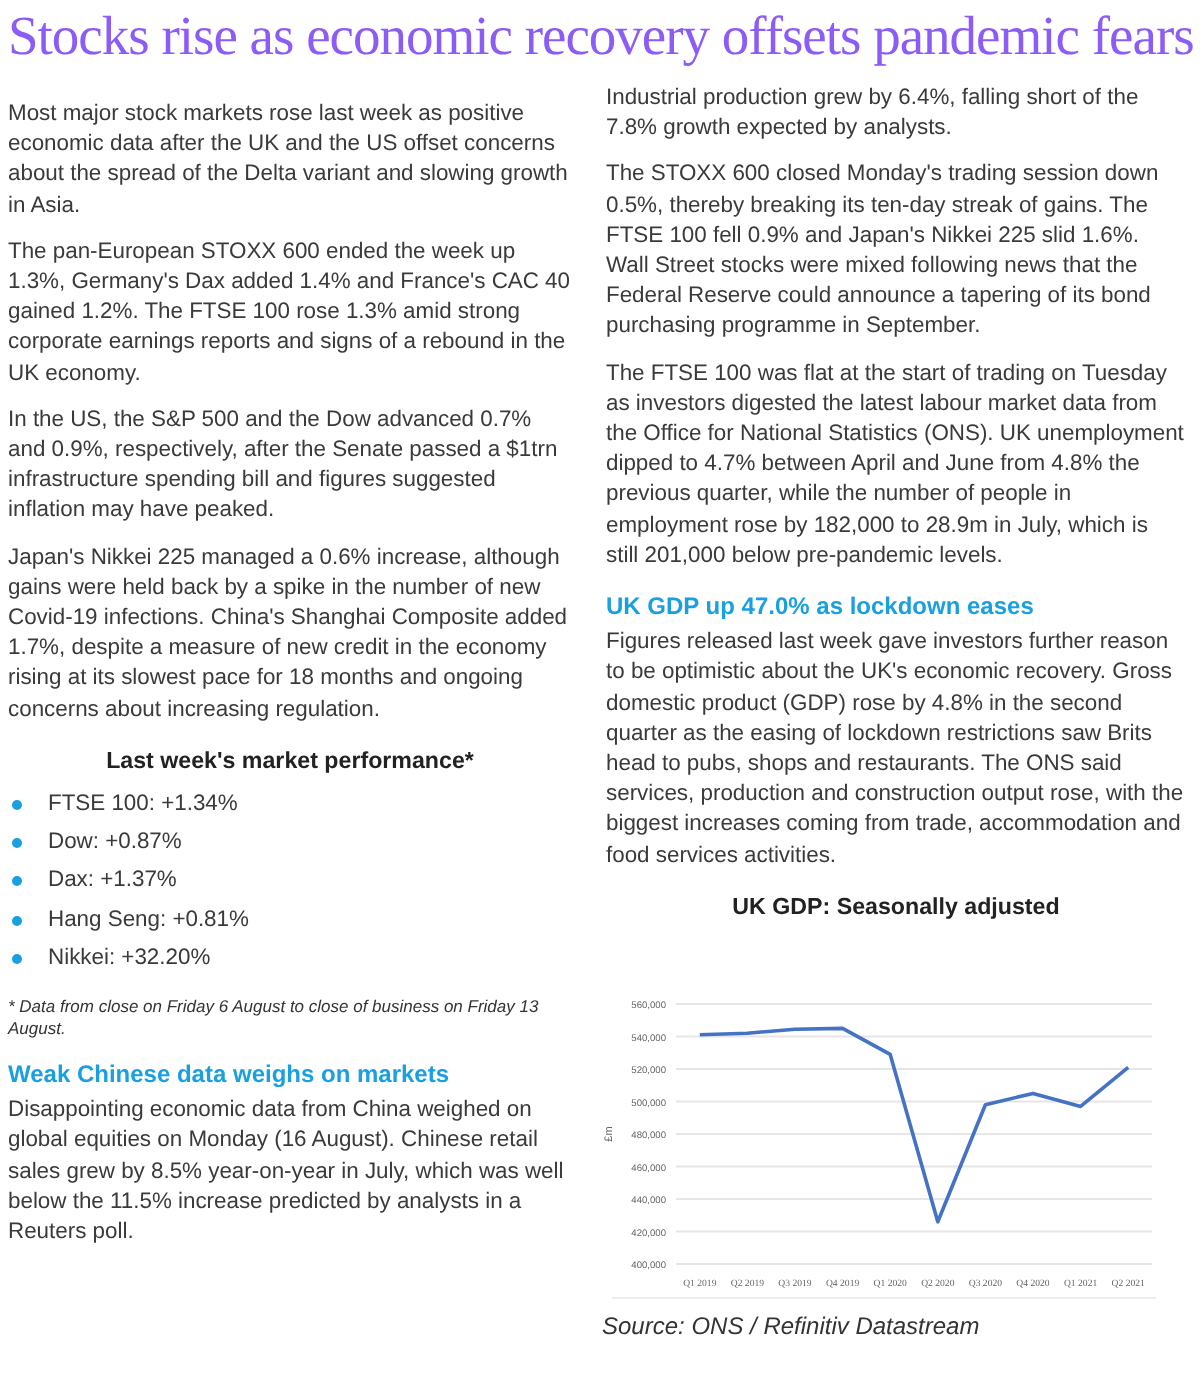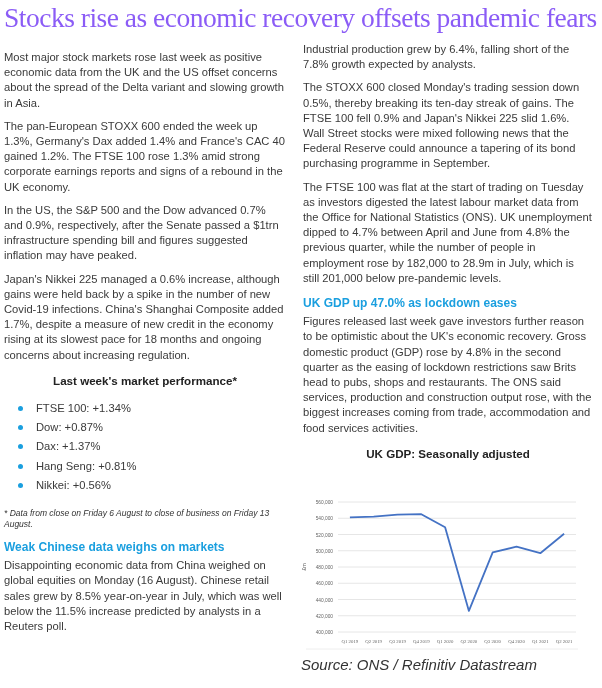--- a/index.html
+++ b/index.html
@@ -7,47 +7,47 @@
          font-family: "Liberation Sans", sans-serif; color: #333333; }
   .title { position: absolute; left: 4px; top: 2px; margin: 0;
            font-family: "Liberation Serif", serif; font-weight: normal;
            font-size: 27.5px; color: #8b5cf6; letter-spacing: -0.5px; white-space: nowrap; }
   .col { position: absolute; top: 50px; font-size: 11.2px; line-height: 15.2px; color: #3a3a3a; }
   .col-left { left: 4px; width: 282px; }
   .col-right { left: 303px; width: 290px; top: 42px; }
   .col p { margin: 0 0 8px 0; }
   .subhead-dark { font-weight: bold; color: #222; font-size: 11.6px; margin: 10px 0 6px 0; text-align: center; }
   .subhead-blue { font-weight: bold; color: #1a9fdf; font-size: 12px; margin: 10px 0 3px 0; }
-  ul.perf { list-style: none; margin: 12px; padding: 0; }
+  ul.perf { list-style: none; margin: 0; padding: 0; }
   ul.perf li { position: relative; padding-left: 20px; height: 19.2px; line-height: 17px; }
   ul.perf li .dot { position: absolute; left: 2px; top: 6px; width: 5px; height: 5px;
                     border-radius: 50%; background: #1a9fdf; }
   .footnote { font-style: italic; font-size: 8.5px; line-height: 11px; color: #333; margin: 8px 0 6px 0; }
   .chart-wrap { position: absolute; left: 300px; top: 492px; width: 302px; height: 158px; }
   .chart-wrap svg { display: block; }
-  .source { position: absolute; left: 301px; top: 656px; font-size: 15px; font-style: italic; color: #333; }
+  .source { position: absolute; left: 301px; top: 656px; font-size: 12px; font-style: italic; color: #333; }
 </style>
 </head>
 <body>
 
 <h1 class="title">Stocks rise as economic recovery offsets pandemic fears</h1>
 
 <div class="col col-left">
-  <p>Most major stock markets rose last week as positive economic data from the UK and the US offset concerns about the spread of the Delta variant and slowing growth in Asia.</p>
+  <p>Most major stock markets rose last week as positive economic data after the UK and the US offset concerns about the spread of the Delta variant and slowing growth in Asia.</p>
   <p>The pan-European STOXX 600 ended the week up 1.3%, Germany's Dax added 1.4% and France's CAC 40 gained 1.2%. The FTSE 100 rose 1.3% amid strong corporate earnings reports and signs of a rebound in the UK economy.</p>
   <p>In the US, the S&amp;P 500 and the Dow advanced 0.7% and 0.9%, respectively, after the Senate passed a $1trn infrastructure spending bill and figures suggested inflation may have peaked.</p>
   <p>Japan's Nikkei 225 managed a 0.6% increase, although gains were held back by a spike in the number of new Covid-19 infections. China's Shanghai Composite added 1.7%, despite a measure of new credit in the economy rising at its slowest pace for 18 months and ongoing concerns about increasing regulation.</p>
 
   <div class="subhead-dark">Last week's market performance*</div>
   <ul class="perf">
     <li><span class="dot"></span><span>FTSE 100: +1.34%</span></li>
     <li><span class="dot"></span><span>Dow: +0.87%</span></li>
     <li><span class="dot"></span><span>Dax: +1.37%</span></li>
     <li><span class="dot"></span><span>Hang Seng: +0.81%</span></li>
-    <li><span class="dot"></span><span>Nikkei: +0.56%</span></li>
+    <li><span class="dot"></span><span>Nikkei: +32.20%</span></li>
   </ul>
   <div class="footnote">* Data from close on Friday 6 August to close of business on Friday 13 August.</div>
 
   <div class="subhead-blue">Weak Chinese data weighs on markets</div>
   <p>Disappointing economic data from China weighed on global equities on Monday (16 August). Chinese retail sales grew by 8.5% year-on-year in July, which was well below the 11.5% increase predicted by analysts in a Reuters poll.</p>
 </div>
 
 <div class="col col-right">
   <p>Industrial production grew by 6.4%, falling short of the 7.8% growth expected by analysts.</p>
   <p>The STOXX 600 closed Monday's trading session down 0.5%, thereby breaking its ten-day streak of gains. The FTSE 100 fell 0.9% and Japan's Nikkei 225 slid 1.6%. Wall Street stocks were mixed following news that the Federal Reserve could announce a tapering of its bond purchasing programme in September.</p>

